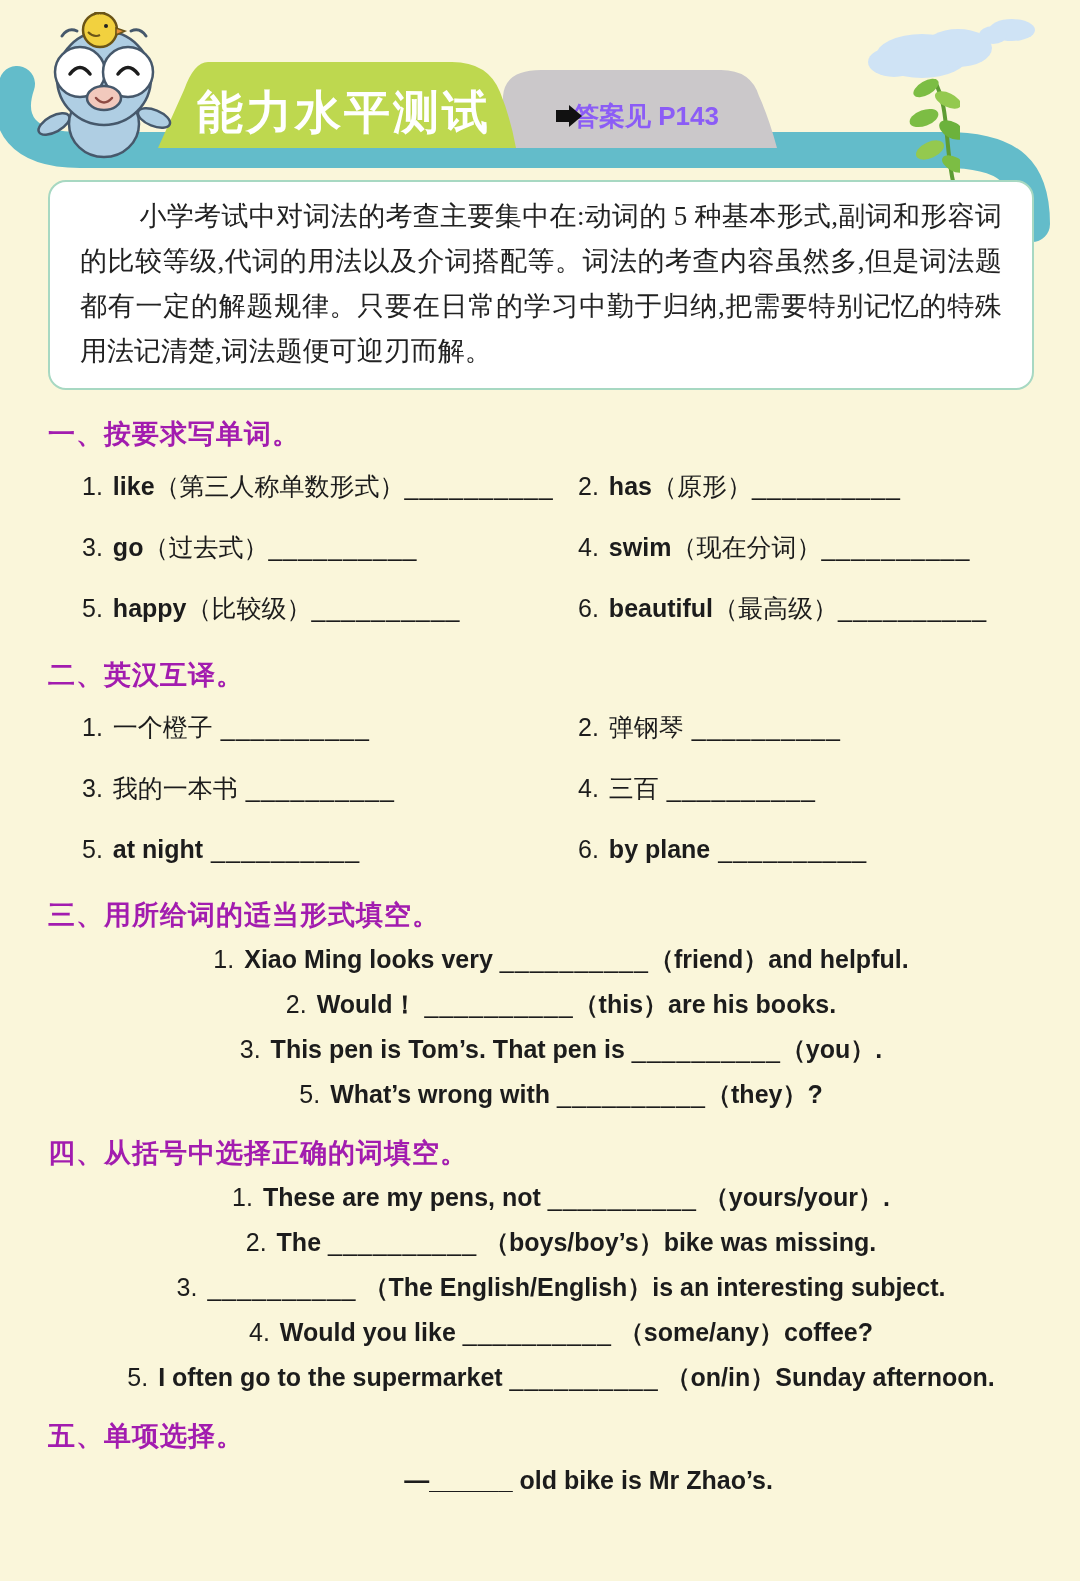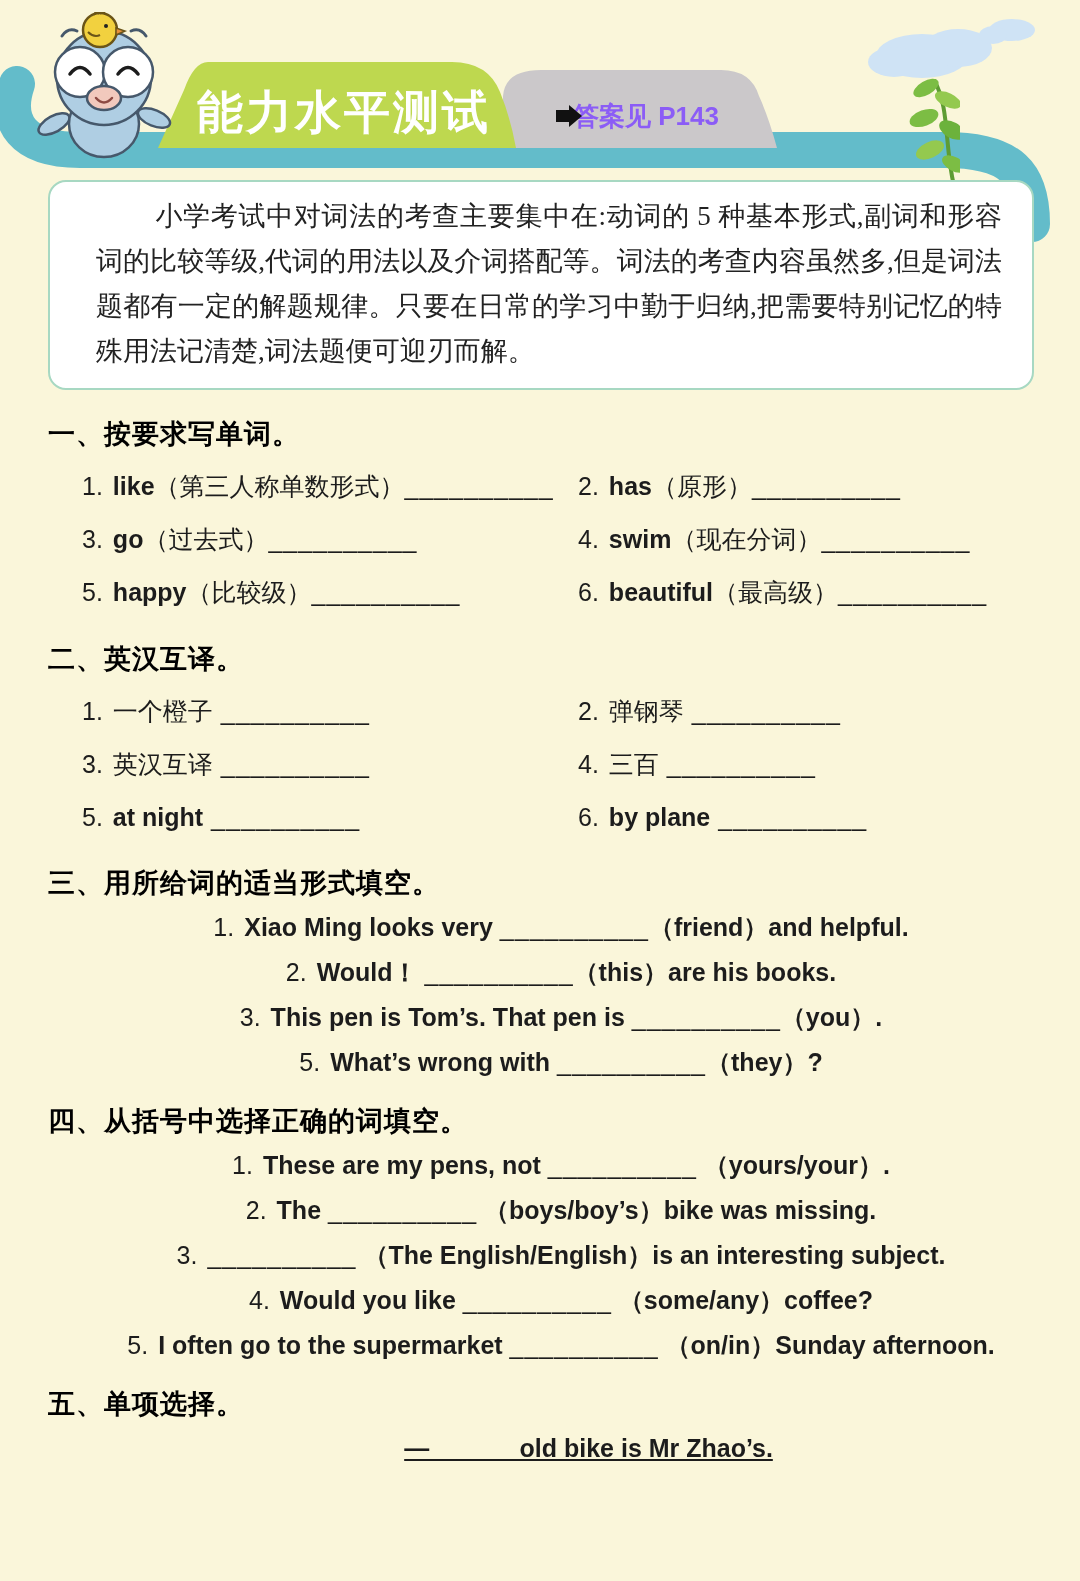--- a/index.html
+++ b/index.html
@@ -27,43 +27,43 @@
   }
   .arrow-right{display:inline-block;width:13px;height:12px;background:#111;
     position:relative;vertical-align:middle;margin-right:4px;top:-2px;}
   .arrow-right::after{content:"";position:absolute;left:13px;top:-5px;
     border-left:13px solid #111;border-top:11px solid transparent;border-bottom:11px solid transparent;}
   
   .content{position:absolute;top:176px;left:0;width:1080px;}
   .intro-box{
     margin:4px 46px 0 48px;background:#ffffff;
     border:2px solid #A7D8C2;border-radius:18px;
-    padding:12px 30px 14px 46px;
+    padding:12px 30px 14px 30px;
     font-family:"Liberation Serif", serif;
     font-size:27px;line-height:45px;text-align:justify;text-indent:2.2em;
     color:#222;
   }
   .sections{margin-left:48px;margin-right:40px;}
   .section-heading{
-    color:#000000;font-size:27px;font-weight:bold;
+    color:#a21caf;font-size:27px;font-weight:bold;
     margin:26px 0 12px 0;letter-spacing:1px;
   }
   .grid2{
     display:grid;grid-template-columns:496px 1fr;
-    row-gap:8px;margin-left:34px;line-height:44px;
+    row-gap:16px;margin-left:34px;line-height:44px;
   }
   .list{margin-left:34px;}
   .list .item{margin-bottom:16px;line-height:29px;text-align:center;}
   .item{font-size:25px;}
   .num{font-weight:normal;margin-right:10px;}
   .en{font-weight:bold;}
   .zh{font-family:"Liberation Serif", serif;font-weight:normal;}
   .blank{font-weight:normal;letter-spacing:1px;}
   .bracket{font-family:"Liberation Serif", serif;margin-right:8px;}
-  .s5-line2{margin-left:55px;margin-top:2px;text-decoration:underline;}
+  .s5-line2{margin-left:55px;margin-top:2px;}
 </style>
 </head>
 <body>
 
 <div class="header">
 
   <svg class="swoosh" width="1080" height="280" viewBox="0 0 1080 280">
     <path d="M 17 84 C 4 122, 22 150, 80 150 L 945 150 C 1012 150, 1032 174, 1032 224" fill="none" stroke="#63BCCA" stroke-width="36" stroke-linecap="round"></path>
   </svg>
 
@@ -148,21 +148,21 @@
         <div class="item"><span class="num">5.</span><span class="en">happy</span><span class="zh">（比较级）</span><span class="blank">__________</span></div>
         <div class="item"><span class="num">6.</span><span class="en">beautiful</span><span class="zh">（最高级）</span><span class="blank">__________</span></div>
       </div>
     </div>
 
     <div class="section">
       <h2 class="section-heading">二、英汉互译。</h2>
       <div class="grid2">
         <div class="item"><span class="num">1.</span><span class="zh">一个橙子</span><span class="blank"> __________</span></div>
         <div class="item"><span class="num">2.</span><span class="zh">弹钢琴</span><span class="blank"> __________</span></div>
-        <div class="item"><span class="num">3.</span><span class="zh">英汉互译</span><span class="blank"> __________</span></div>
+        <div class="item"><span class="num">3.</span><span class="zh">我的一本书</span><span class="blank"> __________</span></div>
         <div class="item"><span class="num">4.</span><span class="zh">三百</span><span class="blank"> __________</span></div>
         <div class="item"><span class="num">5.</span><span class="en">at night</span><span class="blank"> __________</span></div>
         <div class="item"><span class="num">6.</span><span class="en">by plane</span><span class="blank"> __________</span></div>
       </div>
     </div>
 
     <div class="section">
       <h2 class="section-heading">三、用所给词的适当形式填空。</h2>
       <div class="list">
         <div class="item"><span class="num">1.</span><span class="en">Xiao Ming looks very </span><span class="blank">__________</span><span class="en">（friend）and helpful.</span></div>

